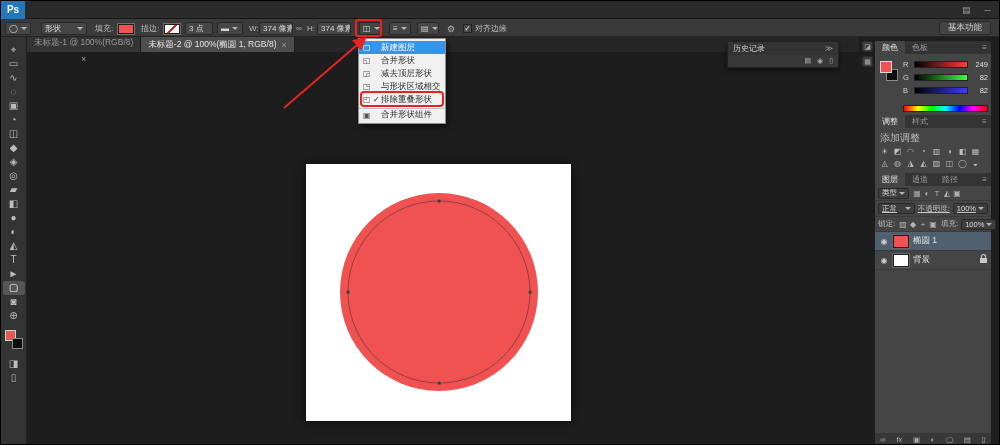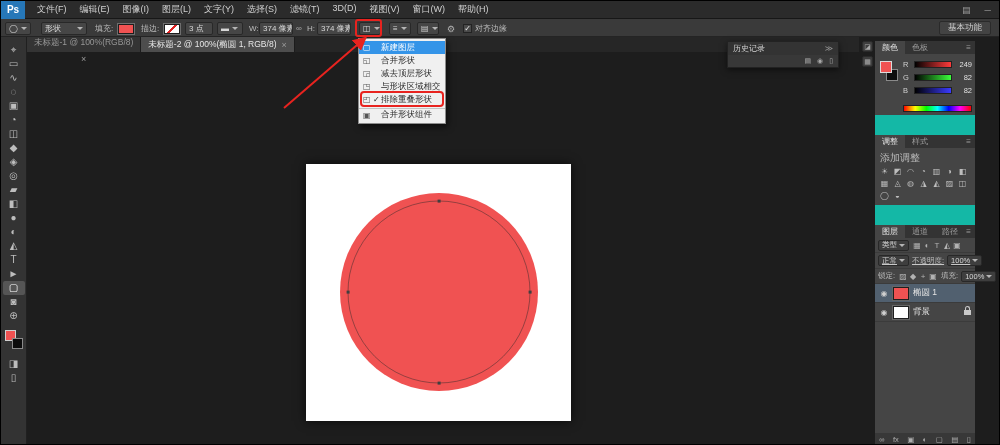--- a/index.html
+++ b/index.html
@@ -81,22 +81,22 @@
     background:#424242; font-size:8px; color:#d8d8d8; border-bottom:1px solid #3a3a3a; }
   .history-item.selected { background:var(--layer-sel,#51606f); color:#fff; }
   .history-item .h-icon { font-size:7px; color:#aeaeae; }
   #history-footer { height:12px; background:#383838; display:flex; align-items:center;
     justify-content:flex-end; gap:6px; padding:0 5px; font-size:7px; color:#a8a8a8; }
 
   #mini-dock { left:860px; top:40px; width:13px; display:flex; flex-direction:column; gap:4px; align-items:center; }
   .mini-icon { width:11px; height:11px; background:#3e3e3e; border:1px solid #2a2a2a; border-radius:2px;
     color:#a8a8a8; font-size:7px; text-align:center; line-height:10px; }
 
-  #right-dock { left:874px; top:40px; width:100px; height:405px; background:#14b8a6;
-    display:flex; flex-direction:column; gap:20px; }
+  #right-dock { left:874px; top:40px; width:116px; height:405px; background:#f9a8d4;
+    display:flex; flex-direction:column; gap:0; }
 
   
   #color-body { position:relative; height:61px; }
   #cp-fg { position:absolute; left:5px; top:7px; width:12px; height:12px;
     background:var(--shape-red,#f05252); border:1px solid #dcdcdc; z-index:2; }
   #cp-bg { position:absolute; left:11px; top:15px; width:12px; height:12px;
     background:#0d0d0d; border:1px solid #8a8a8a; }
   #channels { position:absolute; left:28px; top:4px; right:3px; }
   .channel { display:flex; align-items:center; gap:3px; height:13px; }
   .ch-label { width:8px; font-size:7.5px; color:#cfcfcf; }
@@ -155,34 +155,20 @@
     border:2px solid var(--ann-red,#e8231f); border-radius:3px; z-index:50; pointer-events:none; }
   #ann-arrow { left:0; top:0; width:1000px; height:445px; z-index:45; pointer-events:none; }
 </style>
 </head>
 <body>
 
 <div id="root">
 
   <div id="menu-bar" class="abs">
     <div id="ps-logo">Ps</div>
-    <div id="menu-items">
-
-    <span class="menubar-item">文件(F)</span>
-        <span class="menubar-item">编辑(E)</span>
-        <span class="menubar-item">图像(I)</span>
-        <span class="menubar-item">图层(L)</span>
-        <span class="menubar-item">文字(Y)</span>
-        <span class="menubar-item">选择(S)</span>
-        <span class="menubar-item">滤镜(T)</span>
-        <span class="menubar-item">3D(D)</span>
-        <span class="menubar-item">视图(V)</span>
-        <span class="menubar-item">窗口(W)</span>
-        <span class="menubar-item">帮助(H)</span>
-      </div>
     <div id="win-controls">
       <span>▤</span>
       <span>─</span>
     </div>
   </div>
 
   <div id="options-bar" class="abs">
     <div class="ob" style="left:4px;">
       <div class="ob-box">
         <span>◯</span>

